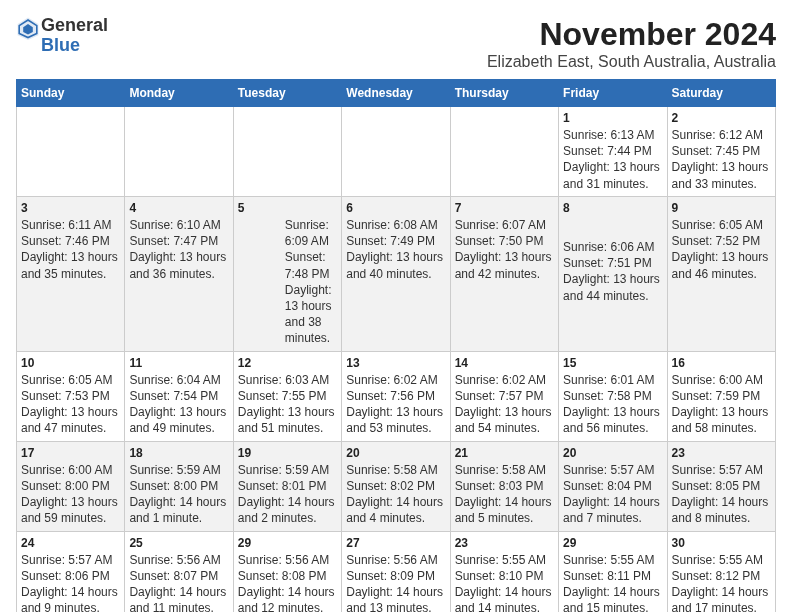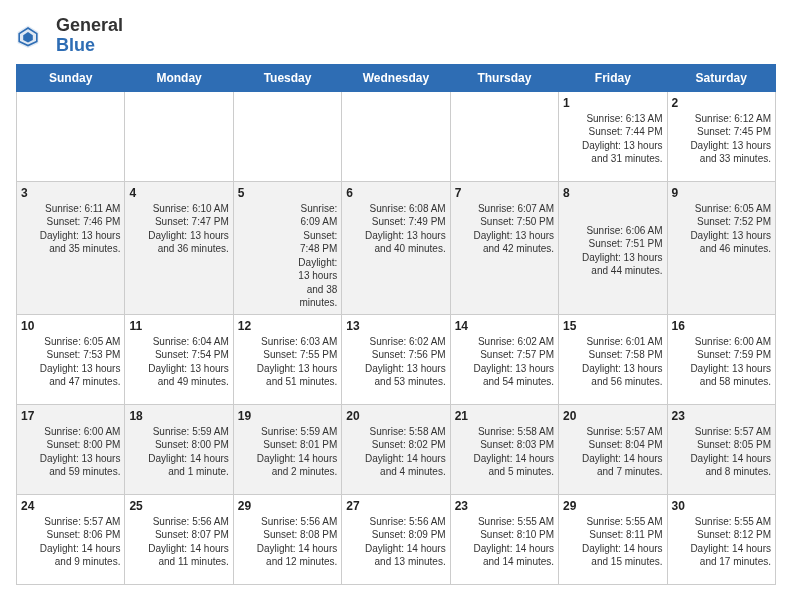--- a/index.html
+++ b/index.html
@@ -11,22 +11,21 @@
       padding: 16px;
     }
     .header-area {
       display: flex;
       align-items: flex-start;
       justify-content: space-between;
       margin-bottom: 8px;
     }
     .logo {
       display: flex;
-      align-items: center;
-      gap: 16px;
+      gap: 1px;
     }
     .logo-text {
       font-size: 18px;
       font-weight: bold;
       line-height: 1.1;
     }
     .logo-general { color: #333; }
     .logo-blue { color: #2e6db4; }
     .logo-icon {
       width: 24px;
@@ -49,21 +48,21 @@
       width: 100%;
       border-collapse: collapse;
       table-layout: fixed;
     }
     thead tr th {
       background: #2e6db4;
       color: #fff;
       font-size: 12px;
       font-weight: bold;
       padding: 6px 4px;
-      text-align: center;
+      text-align: left;
       border: 1px solid #2e6db4;
       margin-top: 33px;
     }
     tbody tr td {
       vertical-align: top;
       border: 1px solid #ccc;
       padding: 4px;
       font-size: 10.5px;
       color: #222;
       height: 90px;
@@ -72,44 +71,47 @@
     tbody tr:nth-child(even) td {
       background: #f2f2f2;
     }
     .day-num {
       font-size: 12px;
       font-weight: bold;
       display: block;
       margin-bottom: 2px;
     }
     .day-info {
-      font-size: 10px;
+      font-size: 12px;
       line-height: 1.35;
       color: #333;
-      text-align: right;
     }
     .empty-cell {
       background: #fff !important;
     }
   </style>
 </head>
 <body>
 
 <div class="header-area">
   <div class="logo">
     <svg class="logo-icon" viewBox="0 0 30 30" xmlns="http://www.w3.org/2000/svg">
       <polygon points="15,2 28,10 28,24 15,30 2,24 2,10" fill="#2e6db4" opacity="0.15"></polygon>
       <polygon points="15,5 26,12 26,22 15,27 4,22 4,12" fill="none" stroke="#2e6db4" stroke-width="2"></polygon>
       <polygon points="15,10 21,14 21,20 15,23 9,20 9,14" fill="#2e6db4"></polygon>
     </svg>
     <div class="logo-text">
       <span class="logo-general">General</span><br>
       <span class="logo-blue">Blue</span>
     </div>
   </div>
+  <div class="title-area">
+    <h1>November 2024</h1>
+    <h2>Elizabeth East, South Australia, Australia</h2>
+  </div>
 </div>
 
 <table>
   <thead>
     <tr id="header-row">
         <th>Sunday</th>
         <th>Monday</th>
         <th>Tuesday</th>
         <th>Wednesday</th>
         <th>Thursday</th>
@@ -163,21 +165,21 @@
         </td>
         <td>
           <span class="day-num">6</span>
           <div class="day-info" style="white-space: pre-line;">Sunrise: 6:08 AM
 Sunset: 7:49 PM
 Daylight: 13 hours
 and 40 minutes.</div>
         </td>
         <td>
           <span class="day-num">7</span>
-          <div class="day-info" style="white-space: pre-line; margin-left: 12px;">Sunrise: 6:07 AM
+          <div class="day-info" style="white-space: pre-line;">Sunrise: 6:07 AM
 Sunset: 7:50 PM
 Daylight: 13 hours
 and 42 minutes.</div>
         </td>
         <td>
           <span class="day-num">8</span>
           <div class="day-info" style="white-space: pre-line; margin-top: 24px;">Sunrise: 6:06 AM
 Sunset: 7:51 PM
 Daylight: 13 hours
 and 44 minutes.</div>
@@ -221,21 +223,21 @@
         </td>
         <td>
           <span class="day-num">14</span>
           <div class="day-info" style="white-space: pre-line;">Sunrise: 6:02 AM
 Sunset: 7:57 PM
 Daylight: 13 hours
 and 54 minutes.</div>
         </td>
         <td>
           <span class="day-num">15</span>
-          <div class="day-info" style="white-space: pre-line; margin-left: 8px;">Sunrise: 6:01 AM
+          <div class="day-info" style="white-space: pre-line;">Sunrise: 6:01 AM
 Sunset: 7:58 PM
 Daylight: 13 hours
 and 56 minutes.</div>
         </td>
         <td>
           <span class="day-num">16</span>
           <div class="day-info" style="white-space: pre-line;">Sunrise: 6:00 AM
 Sunset: 7:59 PM
 Daylight: 13 hours
 and 58 minutes.</div>

